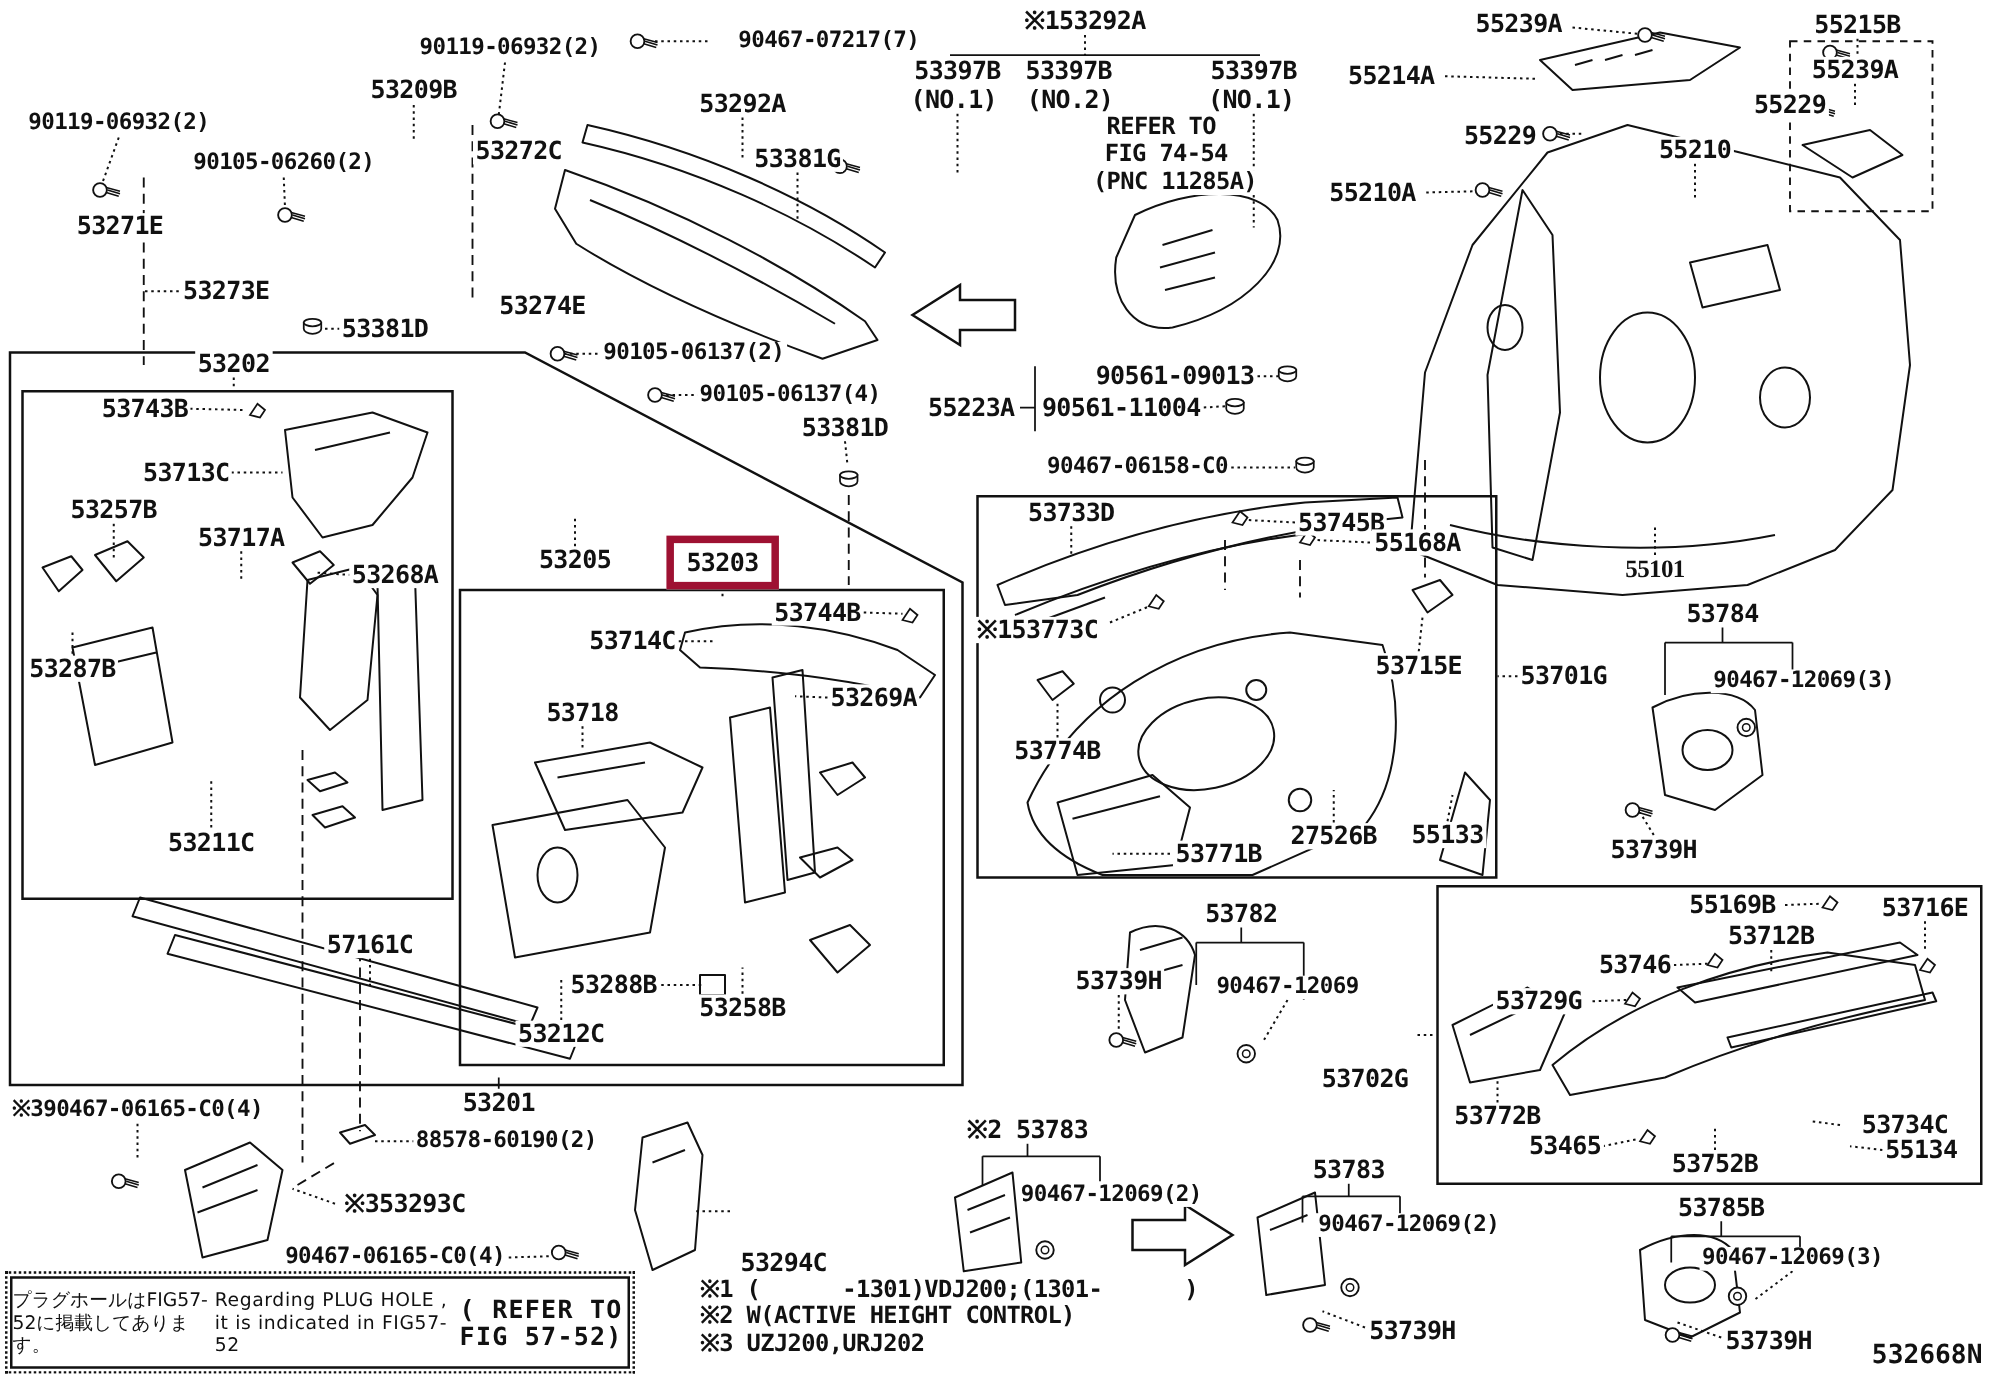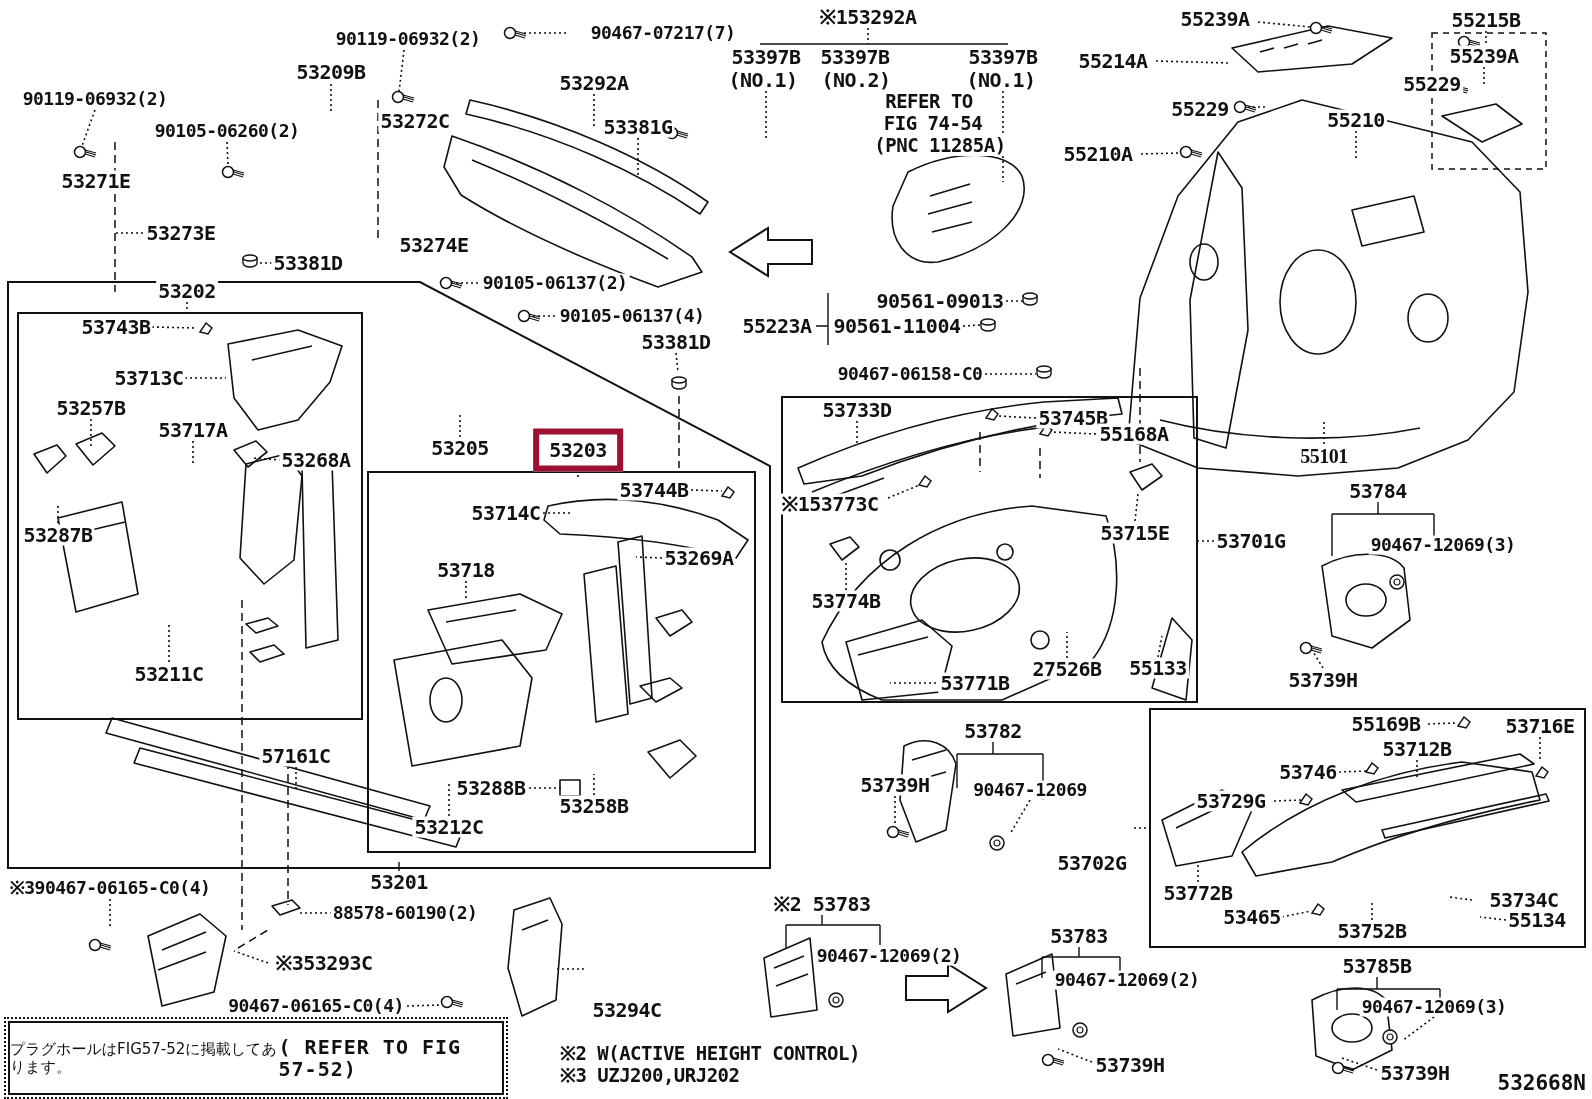--- a/index.html
+++ b/index.html
@@ -300,20 +300,22 @@
       <div class="plabel" style="left: 1372px; top: 931px;">53752B</div>
       <div class="plabel" style="left: 1510px; top: 900px; margin-left: 14px;">53734C</div>
       <div class="plabel" style="left: 1537px; top: 920px;">55134</div>
       <div class="plabel" style="left: 1377px; top: 966px;">53785B</div>
       <div class="plabel" style="left: 1434px; top: 1007px; font-size: 18px;">90467-12069(3)</div>
       <div class="plabel" style="left: 1415px; top: 1073px;">53739H</div>
     </div>
 
   <div id="notebox">
     <div class="jp">プラグホールはFIG57-52に掲載してあります。</div>
+    <div class="en">Regarding PLUG HOLE , it is indicated in FIG57-52</div>
     <div class="ref">( REFER TO FIG 57-52)</div>
   </div>
 
+  <div class="footnote" style="top:1032px">※1 (      -1301)VDJ200;(1301-      )</div>
   <div class="footnote" style="top:1053px">※2 W(ACTIVE HEIGHT CONTROL)</div>
   <div class="footnote" style="top:1075px">※3 UZJ200,URJ202</div>
 
   <div id="figcode">532668N</div>
 </div>
 
 </body></html>

